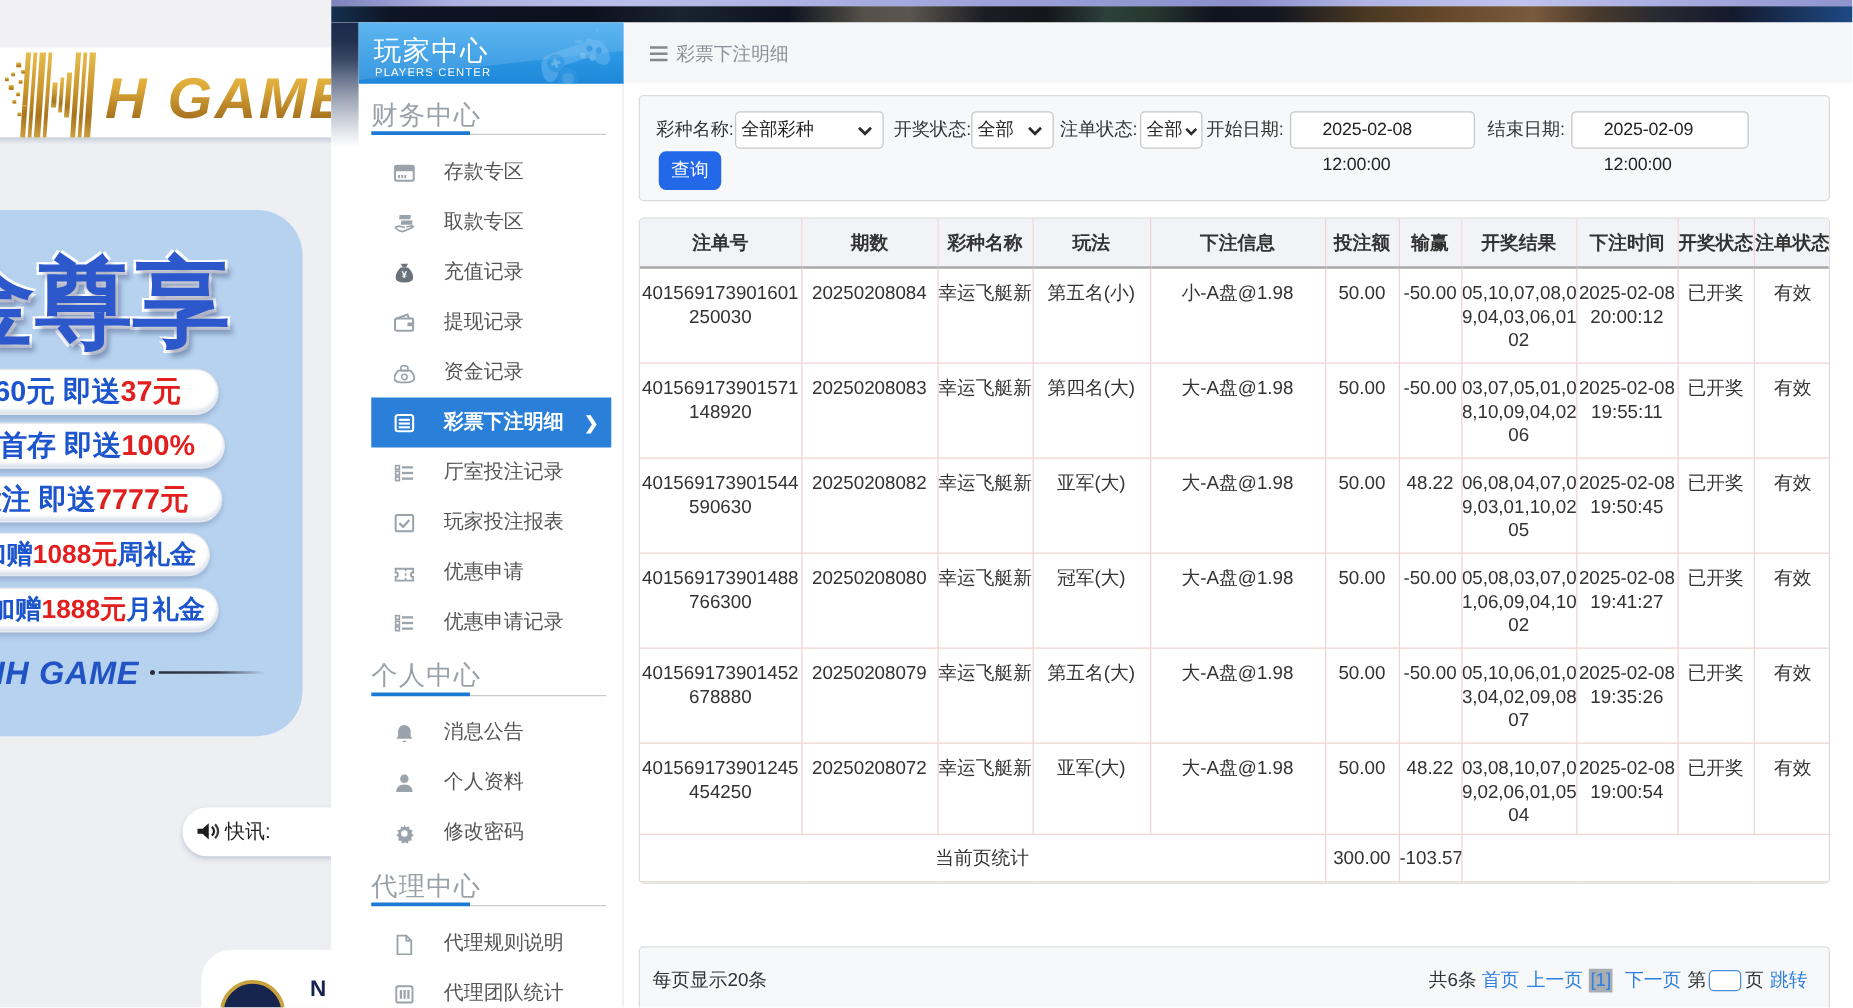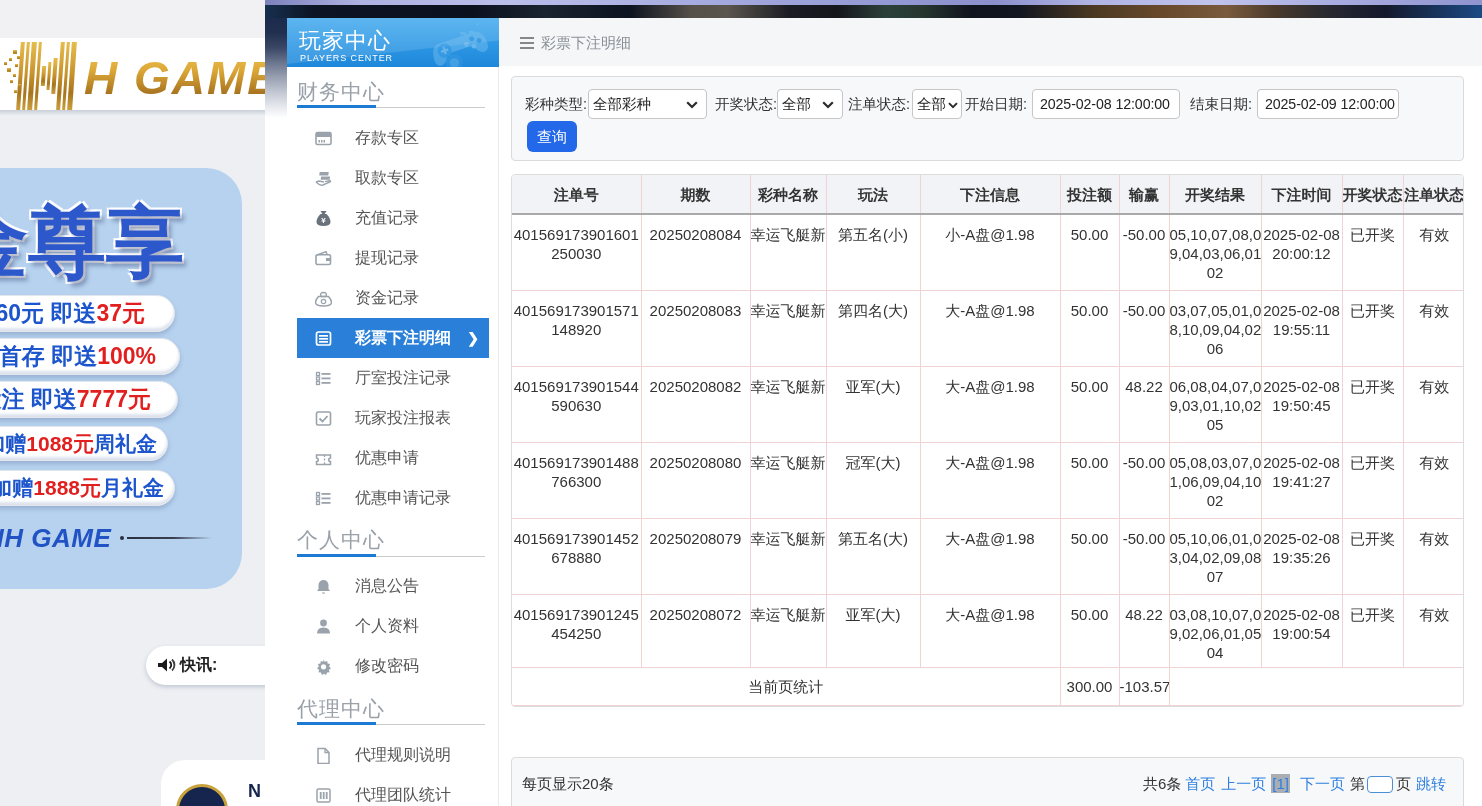--- a/index.html
+++ b/index.html
@@ -16,21 +16,21 @@
 .pill{position:absolute;background:#fff;border-radius:40px;border:1px solid #e2e6ec;box-shadow:0 3px 4px rgba(120,140,180,.45), inset 0 -3px 3px rgba(190,200,220,.55);white-space:nowrap;overflow:hidden;font-weight:bold;color:#1c55cc;text-align:right}
 .pill .rd{color:#e21f1f}
 #pill1{left:-185px;top:295px;width:360px;height:37px;font-size:23px;line-height:35px;padding-right:29px}
 #pill2{left:-185px;top:338px;width:365px;height:37px;font-size:23px;line-height:35px;padding-right:23px}
 #pill3{left:-185px;top:381px;width:363px;height:37px;font-size:23px;line-height:35px;padding-right:26px}
 #pill4{left:-185px;top:426px;width:353px;height:35px;font-size:21px;line-height:33px;padding-right:10px}
 #pill5{left:-185px;top:470px;width:360px;height:36px;font-size:21px;line-height:34px;padding-right:10px}
 #hgame2{left:-15px;top:522px;width:300px;font-size:26px;font-weight:bold;font-style:italic;color:#2153c4;white-space:nowrap;letter-spacing:0.5px;line-height:32px}
 #hline{left:127px;top:537px;width:85px;height:2px;background:linear-gradient(90deg,#2a3040 0%,#3a4050 55%,rgba(80,90,110,0) 100%)}#hdot{left:120px;top:536px;width:4px;height:4px;border-radius:50%;background:#2a3040}
 #kuaixun{left:146px;top:646px;width:140px;height:39px;background:#fff;border-radius:20px 0 0 20px;box-shadow:0 2px 4px rgba(150,160,180,.5)}
-#kuaixun span{position:absolute;left:34px;top:9px;font-size:16px;font-weight:bold;color:#222}
+#kuaixun span{position:absolute;left:34px;top:9px;font-size:16px;font-weight:normal;color:#222}
 #kx-ico{left:10px;top:9px;width:20px;height:20px;font-size:15px;color:#222}
 #lp-whitebox{left:161px;top:760px;width:120px;height:60px;background:#fff;border-radius:24px 0 0 0}
 #lp-circle{left:176px;top:784px;width:52px;height:52px;border-radius:50%;background:#16254e;border:3px solid #c8a23c}
 #lp-n{left:248px;top:781px;font-size:18px;font-weight:bold;color:#16254e}
 
 
 #overlay{left:265px;top:0;width:1217px;height:806px;background:#fff}
 #banner-purple{left:0;top:0;width:1217px;height:5px;background:linear-gradient(90deg,#7d82bd 0%,#aeb2e2 8%,#babeea 20%,#a3a8de 38%,#9298d2 52%,#8b90cc 60%,#b0b4e4 68%,#c0c3ec 78%,#a8ace0 88%,#8f94cf 100%)}
 #banner-dark{left:0;top:5px;width:1217px;height:13px;background:linear-gradient(90deg,#16304f 0%,#0d1424 4%,#0c111e 17%,#1a2330 23%,#0d1320 30%,#555048 35%,#5a554d 38%,#1c1d24 43%,#15161c 47%,#2c403a 51%,#273730 54%,#10141e 58%,#121620 62%,#4a3822 68%,#6a4a2c 74%,#7a5a3c 79%,#4a3a2c 83%,#2a2a31 87%,#14192c 92%,#1d4a85 100%)}
 #lmargin{left:0;top:18px;width:22px;height:788px;background:linear-gradient(180deg,#1c2b4d 0%,#22304f 15%,#3a4866 30%,#68738c 44%,#9aa2b2 60%,#c4c9d4 75%,#e4e7ed 88%,#fff 100%) no-repeat;background-size:100% 100px;background-color:#fff}
@@ -53,21 +53,21 @@
 
 
 #topbar{left:234px;top:18px;width:983px;height:48px;background:#f5f6f8}
 #hamb{left:21px;top:19px;width:14px;height:12px}
 #hamb i{position:absolute;left:0;width:14px;height:2px;background:#85878a}
 #tb-title{left:42px;top:16px;font-size:15px;color:#8a9096}
 
 #filtercard{left:246px;top:76px;width:953px;height:85px;background:#f7f8fa;border:1px solid #dbdbdb;border-radius:4px}
 .flabel{position:absolute;top:13px;height:30px;line-height:29px;font-size:14.5px;color:#333}
 .fsel,.finp{position:absolute;top:12px;height:30px;font-size:14.5px;line-height:28px;border:1px solid #c6c6c6;border-radius:4px;background:#fff;color:#222;padding-left:4px}
-.finp{font-size:14.2px;letter-spacing:-0.1px;padding-left:7px}
+.finp{font-size:14.2px;letter-spacing:-0.1px;padding-left:25px}
 .fsel svg{position:absolute;top:11px;right:8px}
 #btn-query{position:absolute;left:15px;top:44px;width:50px;height:31px;background:#2268e8;color:#fff;font-size:15px;line-height:31px;text-align:center;border-radius:6px}
 
 
 #tablecard{left:246px;top:174px;width:953px;background:#fff;border:1px solid #dcdcdc;border-radius:4px;overflow:hidden}
 table{border-collapse:collapse;width:953px;table-layout:fixed;font-size:15px;color:#333}
 td,th{border:1px solid #f0d4d4;text-align:center;vertical-align:top;padding:10px 0 0 0;line-height:19px;overflow:hidden;white-space:nowrap}
 thead th{background:#f1f3f6;border-bottom:2px solid #a9a9a9;height:39px;padding:0;vertical-align:middle;font-size:15px;color:#333}
 tbody td{height:76px} tr.r6 td{height:73px}
 tr.sum td{height:38px;padding:0;vertical-align:middle}
@@ -326,21 +326,21 @@
   <div class="abs" id="topbar">
     <div class="abs" id="hamb">
         <i style="top:0"></i>
         <i style="top:5px"></i>
         <i style="top:10px"></i>
       </div>
     <div class="abs" id="tb-title">彩票下注明细</div>
   </div>
 
   <div class="abs" id="filtercard">
-    <span class="flabel" style="left:13px">彩种类型:</span>
+    <span class="flabel" style="left:13px">彩种名称:</span>
     <div class="fsel" style="left:76px;width:119px">全部彩种<svg width="12" height="8" viewBox="0 0 12 8">
           <path d="M1.2 1.2 l4.8 4.8 4.8-4.8" fill="none" stroke="#2b2b2b" stroke-width="2.2"></path>
         </svg></div>
     <span class="flabel" style="left:203px">开奖状态:</span>
     <div class="fsel" style="left:265px;width:66px">全部<svg width="12" height="8" viewBox="0 0 12 8">
           <path d="M1.2 1.2 l4.8 4.8 4.8-4.8" fill="none" stroke="#2b2b2b" stroke-width="2.2"></path>
         </svg></div>
     <span class="flabel" style="left:336px">注单状态:</span>
     <div class="fsel" style="left:400px;width:50px;padding-left:4px">全部<svg width="10" height="7" viewBox="0 0 12 8" style="right:3px;top:12px">
           <path d="M1.2 1.2 l4.8 4.8 4.8-4.8" fill="none" stroke="#2b2b2b" stroke-width="2.4"></path>

